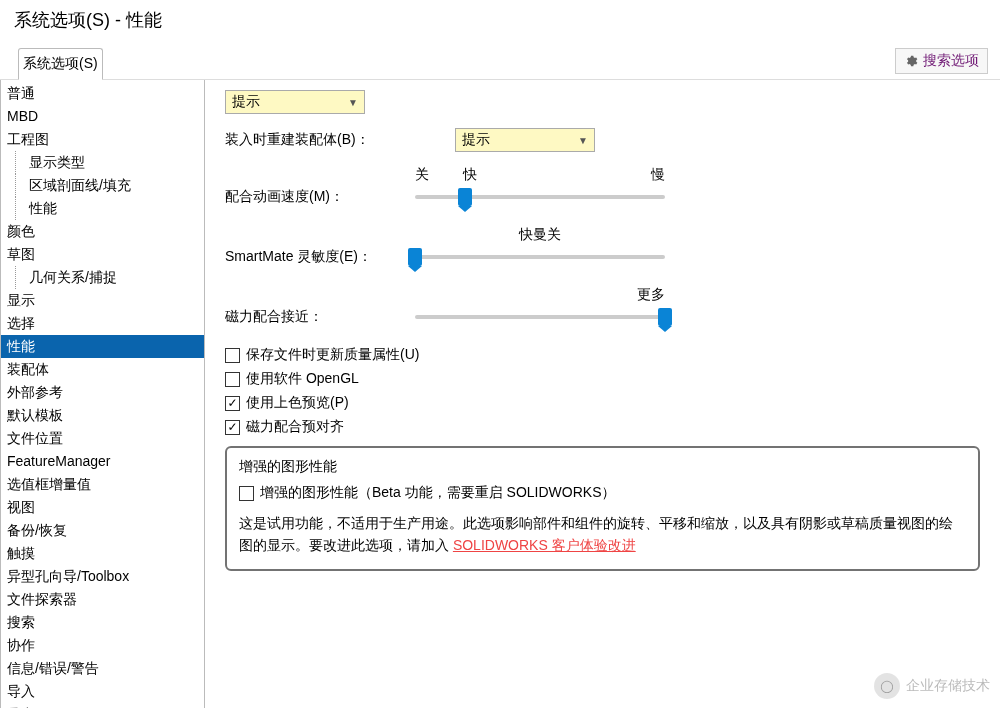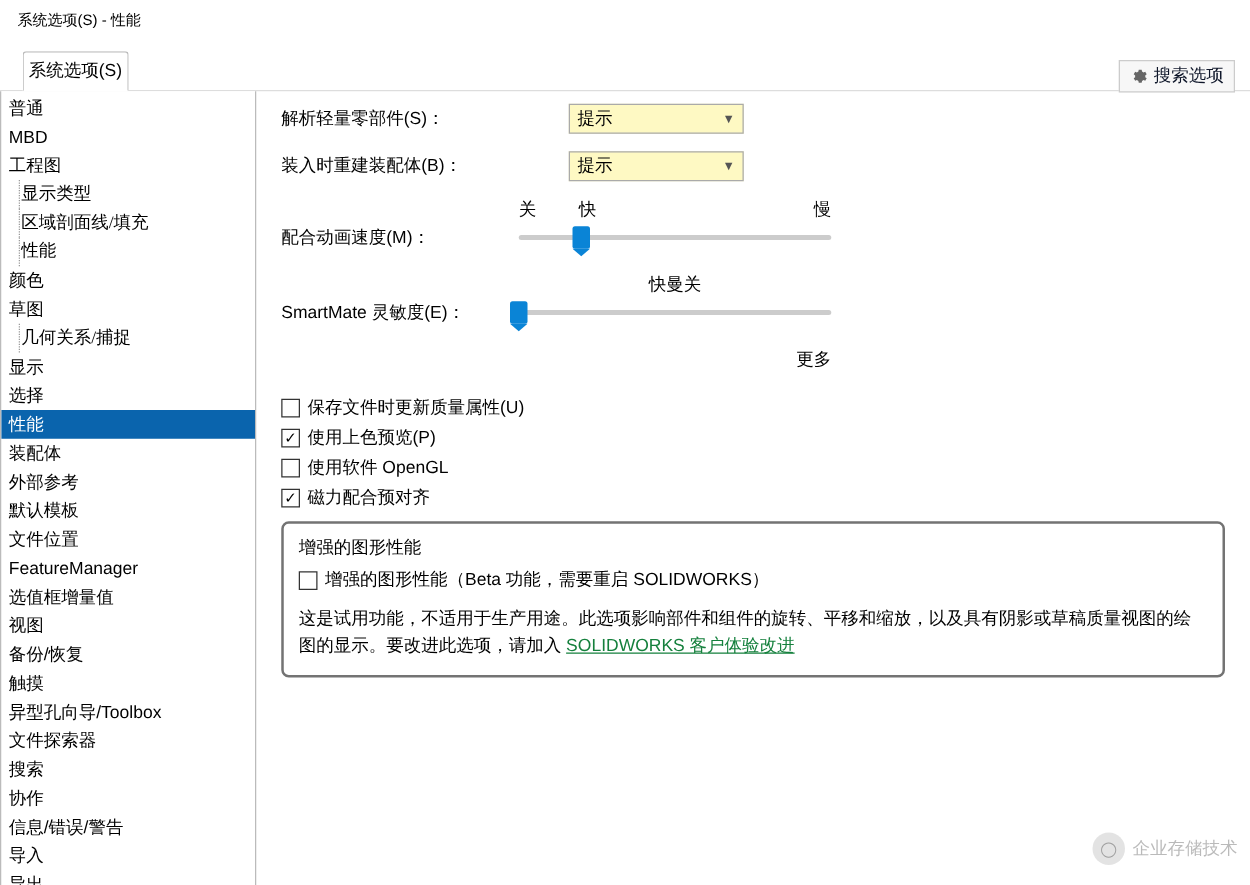--- a/index.html
+++ b/index.html
@@ -9,31 +9,31 @@
     font-size: 14px;
     color: #000;
     background: #fff;
     width: 1000px;
     height: 708px;
     overflow: hidden;
   }
   .window { display:flex; flex-direction:column; height:100%; }
   .titlebar {
     padding: 8px 14px 10px 14px;
-    font-size: 12px;
+    font-size: 18px;
   }
   .search-bar {
     position:absolute;
     top:48px; right:12px;
     border:1px solid #ccc;
     background:#f7f7f7;
     padding:3px 8px;
     display:flex; align-items:center; gap:5px;
     font-size:14px;
-    color:#0f172a;
+    color:#701a75;
   }
   .gear-icon { display:inline-block; width:14px; height:14px; }
   .gear-icon svg { width:14px; height:14px; }
 
   .body { display:flex; flex:1; border-top:1px solid #ddd; }
   .tab-wrap { position:relative; }
   .tab {
     position:relative;
     display:inline-block;
     margin: 6px 0 -1px 18px;
@@ -52,21 +52,21 @@
     overflow:hidden;
     background:#fff;
   }
   .sidebar-inner { padding:2px 0; }
   .item, .sub-item {
     padding:1px 6px;
     line-height:21px;
     cursor:default;
     white-space:nowrap;
   }
-  .sub-item { padding-left:16px; position:relative;font-family:Liberation Serif, serif;}
+  .sub-item { padding-left:28px; position:relative;}
   .sub-item::before{
     content:"";
     position:absolute;
     left:14px; top:0; bottom:0;
     border-left:1px dotted #999;
   }
   .item.selected { background:#0a64ad; color:#fff; }
 
   .content {
     flex:1;
@@ -126,21 +126,21 @@
   .chk.checked::before { content:"✓"; }
 
   .enhanced-box {
     border:2px solid #737373;
     border-radius:6px;
     padding:10px 12px 12px 12px;
     margin-top:10px;
   }
   .enhanced-box .group-title { margin-bottom:8px; }
   .enhanced-box .desc { font-size:14px; line-height:1.6; margin-top:10px;}
-  .link { color:#15803d; text-decoration:underline; cursor:pointer;}
+  .link { color:#ef4444; text-decoration:underline; cursor:pointer;}
 
   .watermark {
     position:absolute;
     right:10px; bottom:30px;
     display:flex; align-items:center; gap:6px;
     color:#aaa; font-size:14px;
     opacity:.8;
   }
   .watermark .logo{
     width:26px;height:26px;border-radius:50%;
@@ -198,21 +198,20 @@
           <div class="item">协作</div>
           <div class="item">信息/错误/警告</div>
           <div class="item">导入</div>
           <div class="item">导出</div>
         </div>
     </div>
 
     <div class="content">
 
       <div class="row">
-        <div class="label">解析轻量零部件(S)：</div>
         <div class="dropdown">
           <span>提示</span>
           <span class="chev">▼</span>
         </div>
       </div>
 
       <div class="row">
         <div class="label">装入时重建装配体(B)：</div>
         <div class="dropdown">
           <span>提示</span>
@@ -244,34 +243,40 @@
           <div class="track">
             <div class="thumb" style="left:0%"></div>
           </div>
         </div>
       </div>
 
       <div class="slider-block">
         <div class="slider-labels" style="justify-content:flex-end">
           <span>更多</span>
         </div>
+        <div class="slider-row">
+          <div class="label">磁力配合接近：</div>
+          <div class="track">
+            <div class="thumb" style="left:100%"></div>
+          </div>
+        </div>
       </div>
 
       <div class="checks" id="checks">
           <div class="chk-row">
             <div class="chk"></div>
             <span>保存文件时更新质量属性(U)</span>
           </div>
           <div class="chk-row">
+            <div class="chk"></div>
+            <span>使用软件 OpenGL</span>
+          </div>
+          <div class="chk-row">
             <div class="chk checked"></div>
             <span>使用上色预览(P)</span>
-          </div>
-          <div class="chk-row">
-            <div class="chk"></div>
-            <span>使用软件 OpenGL</span>
           </div>
           <div class="chk-row">
             <div class="chk checked"></div>
             <span>磁力配合预对齐</span>
           </div>
         </div>
 
       <div class="enhanced-box">
         <div class="group-title">增强的图形性能</div>
         <div class="chk-row">

